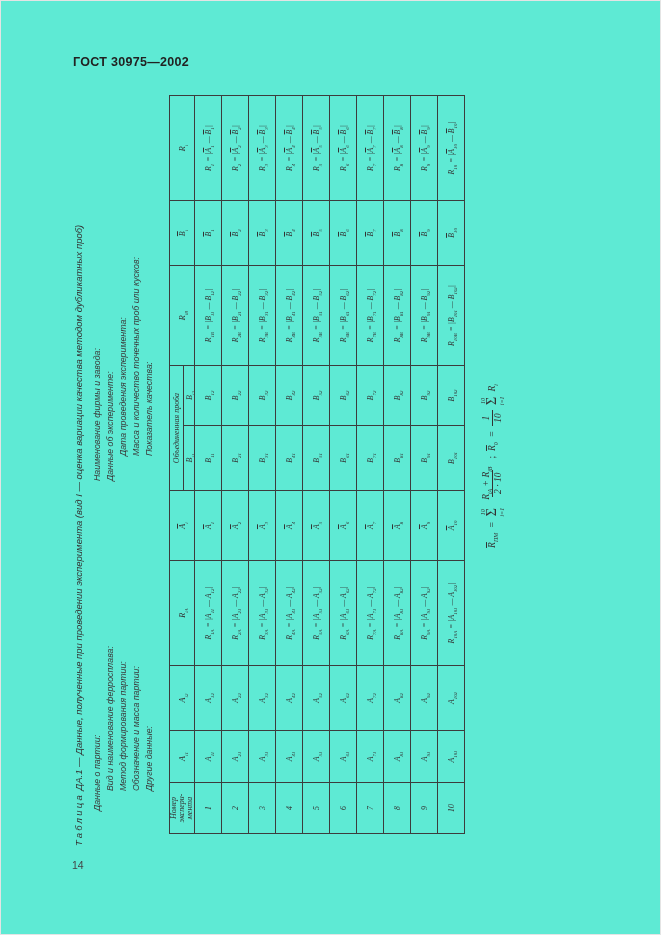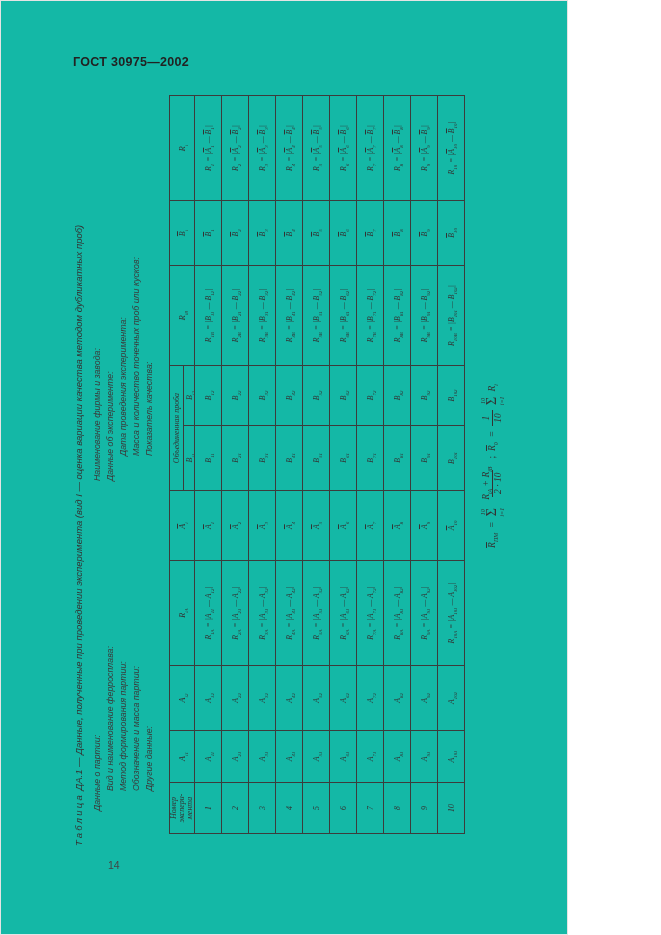--- a/index.html
+++ b/index.html
@@ -1,26 +1,26 @@
 <!DOCTYPE html>
 <html><head>
 <meta charset="utf-8">
 <style>
   html,body{margin:0;padding:0;background:#fff;}
   .page{
-    position:relative;width:568px;height:935px;background:#14b8a6;
+    position:relative;width:661px;height:935px;background:#5eead4;
     border:1px solid #e4e4e4;box-sizing:border-box;overflow:hidden;
     font-family:"Liberation Sans",sans-serif;color:#2e2e2e;
   }
   .gost-header{
     position:absolute;left:72px;top:54px;
     font-weight:bold;font-size:12.5px;letter-spacing:.3px;color:#222;
   }
   .page-number{
-    position:absolute;left:71px;top:858px;font-size:10.5px;color:#444;margin-left:36px;
+    position:absolute;left:71px;top:858px;font-size:10.5px;color:#444;
   }
   
   .rot-wrap{position:absolute;left:72px;top:85px;width:473px;height:760px;}
   .readable{
     width:760px;height:473px;transform-origin:0 0;
     transform:rotate(-90deg) translateX(-760px);
   }
   .r-title{
     font-style:italic;font-size:9.5px;white-space:nowrap;color:#333;
   }

